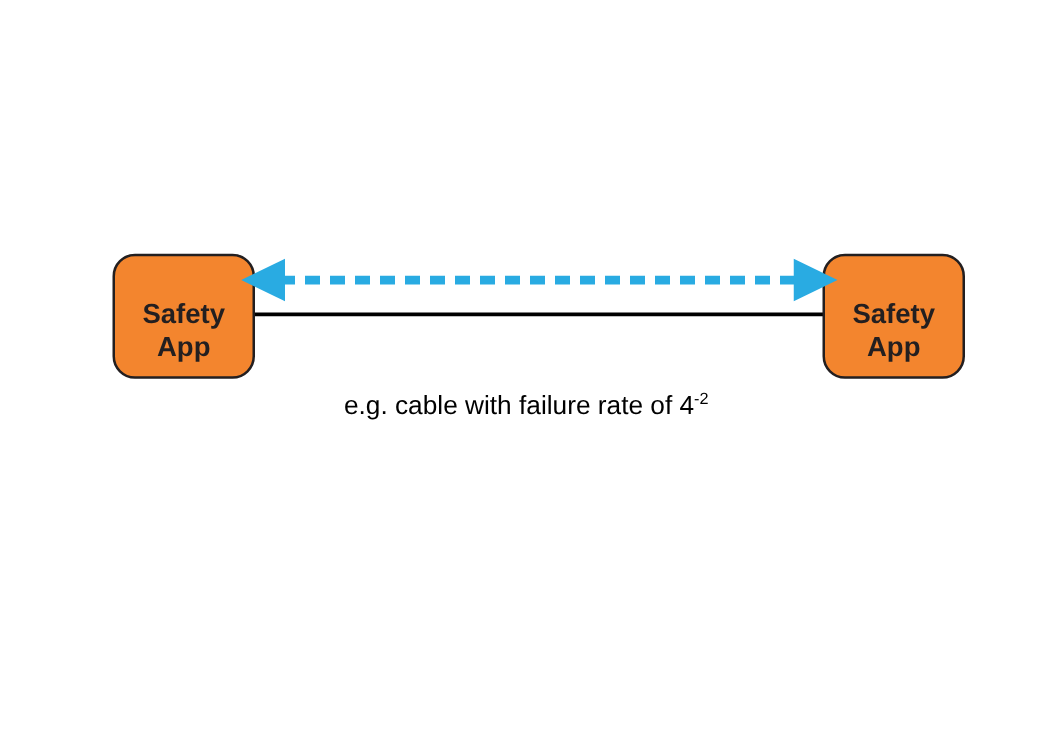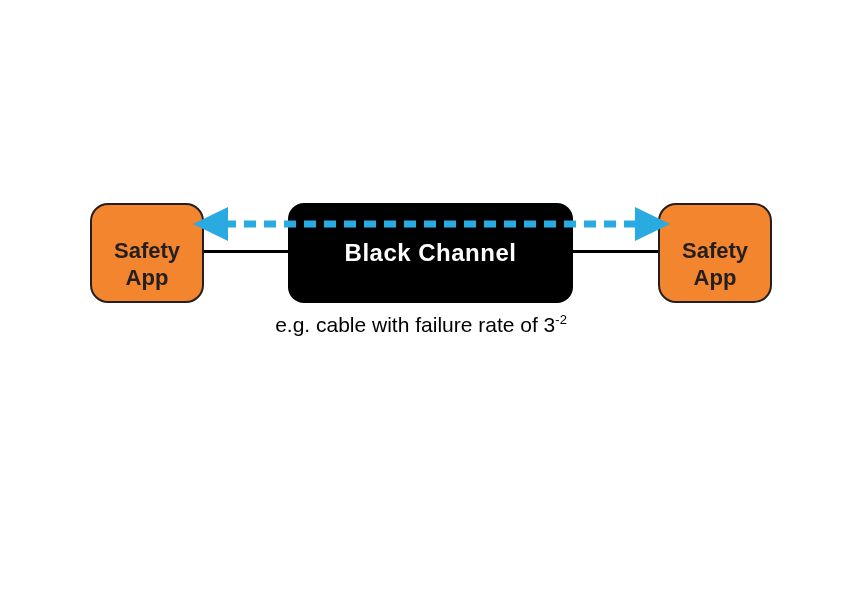--- a/index.html
+++ b/index.html
@@ -106,31 +106,28 @@
 <body>
 
 <div class="canvas">
 
   <div class="link-line"></div>
 
   <div class="node orange left">
     <span class="node-label">Safety App</span>
   </div>
 
-  <div class="node black">
-    <span class="node-label">Black Channel</span>
-  </div>
 
   <div class="node orange right">
     <span class="node-label">Safety App</span>
   </div>
 
   <svg class="arrow-layer" viewBox="0 0 842 595" xmlns="http://www.w3.org/2000/svg">
     <line class="arrow-line" x1="224" y1="224" x2="639" y2="224"></line>
     <polygon class="arrow-head" points="193,224 228,207 228,241"></polygon>
     <polygon class="arrow-head" points="670,224 635,207 635,241"></polygon>
   </svg>
 
   <div class="caption">
-    <span>e.g. cable with failure rate of 3</span><sup>-2</sup>
+    <span>e.g. cable with failure rate of 4</span><sup>-2</sup>
   </div>
 
 </div>
 
 </body></html>

